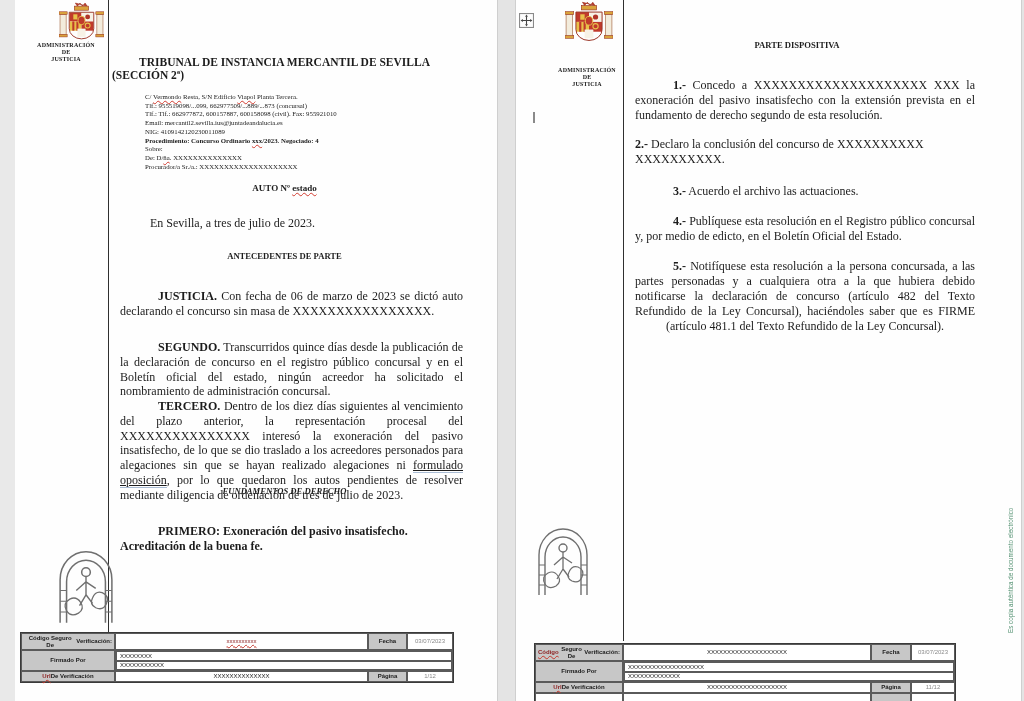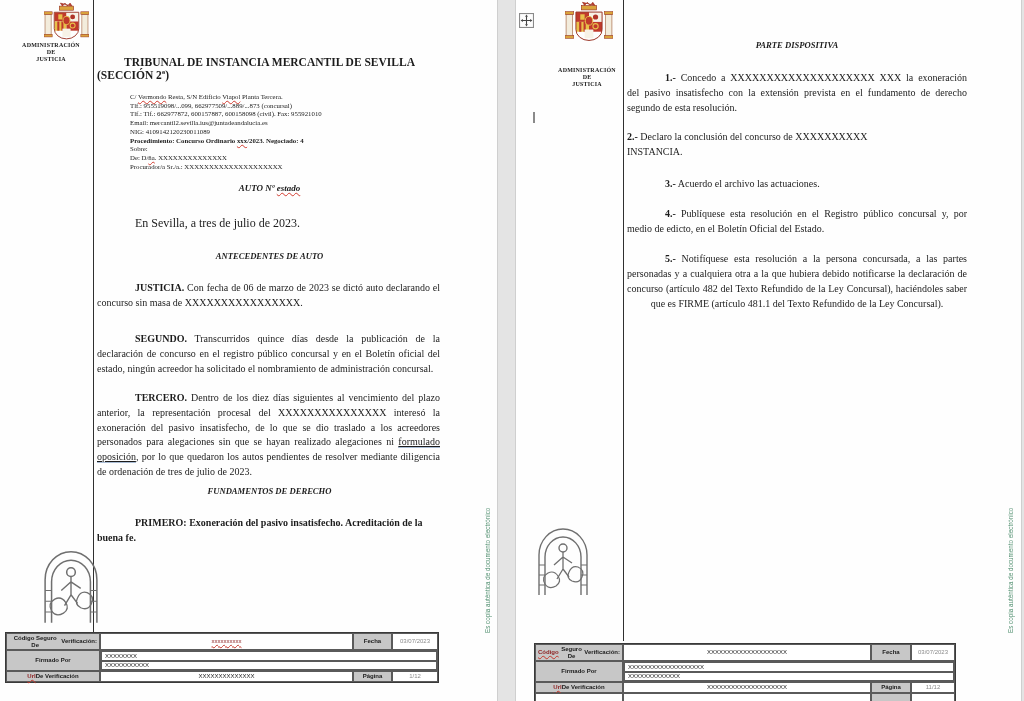--- a/index.html
+++ b/index.html
@@ -1,20 +1,20 @@
 <!DOCTYPE html>
 <html><head>
 <meta charset="utf-8">
 <style>
   html,body{margin:0;padding:0;}
   body{width:1024px;height:701px;overflow:hidden;background:#e9e9e9;
        font-family:"Liberation Serif",serif;color:#1c1c1c;}
   .canvas{position:relative;width:1024px;height:701px;}
   .page{position:absolute;top:0;height:701px;background:#fefefe;overflow:hidden;}
-  #page1{left:0;width:561px;}
+  #page1{left:15px;width:561px;}
   #page2{left:516px;width:505px;}
   .gap{position:absolute;top:0;left:497px;width:19px;height:701px;background:#e4e4e4;
        border-left:1px solid #cfcfcf;border-right:1px solid #cfcfcf;box-sizing:border-box;}
   .edge-right{position:absolute;top:0;left:1021px;width:3px;height:701px;background:#e4e4e4;
        border-left:1px solid #cfcfcf;box-sizing:border-box;}
   .vline{position:absolute;width:1px;background:#2f2f2f;top:0;}
   #page1 .vline{left:93px;height:632px;}
   #page2 .vline{left:107px;height:641px;}
 
   .org{position:absolute;text-align:center;white-space:pre-line;font-weight:bold;
@@ -25,28 +25,28 @@
   #page1 .coat{left:44px;top:2px;}
   #page2 .coat{left:49px;top:1px;}
   .emblem{position:absolute;}
   #page1 .emblem{left:37px;top:543px;}
   #page2 .emblem{left:17px;top:520px;}
 
   .doc-title{position:absolute;left:97px;top:56px;width:345px;font-weight:bold;
        font-size:11.5px;line-height:13px;}
   .doc-title .t1{text-align:center;}
   .contact{position:absolute;left:130px;top:93px;width:312px;font-size:6.8px;line-height:8.7px;}
-  .heading-c{position:absolute;left:97px;width:345px;text-align:center;font-weight:bold;font-size:8.6px;font-style:italic;}
+  .heading-c{position:absolute;left:97px;width:345px;text-align:center;font-weight:bold;font-size:8.6px;}
   .auto{top:183px;font-size:9px;}
   .h-ant{top:251px;}
   .h-fund{top:486px;font-style:italic;text-align:center;}
   .p2h{top:40px;left:111px;width:340px;}
   .place-date{position:absolute;left:135px;top:216px;font-size:12px;}
-  .para{position:absolute;left:97px;width:343px;font-size:10px;line-height:14.8px;
-        text-align:justify;text-indent:38px;margin:0;}
+  .para{position:absolute;left:97px;width:343px;font-size:12px;line-height:14.8px;
+        text-align:justify;text-indent:38px;margin:8px;}
   #page2 .para{left:111px;width:340px;line-height:15px;}
   .pp1{top:281px;} .pp2{top:332px;} .pp3{top:391px;}
   .fund1{top:516px;font-weight:bold;text-align:left;}
   .q1{top:70px;} .q2{top:129px;text-align:left;text-indent:0;line-height:11.5px;}
   .q3{top:176px;} .q4{top:206px;} .q5{top:251px;text-align-last:center;}
 
   .seg-b{font-weight:bold;}
   .seg-sp{text-decoration-line:underline;text-decoration-style:wavy;text-decoration-color:#d23b2f;text-decoration-thickness:1px;text-underline-offset:1px;}
   .seg-bsp{font-weight:bold;text-decoration-line:underline;text-decoration-style:wavy;text-decoration-color:#d23b2f;text-decoration-thickness:1px;text-underline-offset:1px;}
   .seg-redsp{color:#8d2222;text-decoration-line:underline;text-decoration-style:wavy;text-decoration-color:#c4372b;text-decoration-thickness:1px;text-underline-offset:1px;}
@@ -126,21 +126,21 @@
       <div><span>Email: mercantil2.sevilla.ius@juntadeandalucia.es</span></div>
       <div><span>NIG: 4109142120230011089</span></div>
       <div><span class="seg-b">Procedimiento: Concurso Ordinario </span><span class="seg-bsp">xxx</span><span class="seg-b">/2023.  Negociado: 4</span></div>
       <div><span>Sobre:</span></div>
       <div><span>De: D/</span><span class="seg-sp">ña</span><span>. XXXXXXXXXXXXXX</span></div>
       <div><span>Procurador/a Sr./a.: XXXXXXXXXXXXXXXXXXXX</span></div>
     </div>
 
     <div class="heading-c auto"><span>AUTO Nº </span><span class="seg-sp">estado</span></div>
     <div class="place-date">En Sevilla, a tres de julio de 2023.</div>
-    <div class="heading-c h-ant">ANTECEDENTES DE AUTO</div>
+    <div class="heading-c h-ant">ANTECEDENTES DE PARTE</div>
 
     <p class="para pp1"><span class="seg-b">JUSTICIA.</span><span> Con fecha de 06 de marzo de 2023 se dictó auto  declarando  el concurso sin masa de  XXXXXXXXXXXXXXXX.</span></p>
     <p class="para pp2"><span class="seg-b">SEGUNDO.</span><span> Transcurridos quince días desde la publicación de la declaración de concurso en el registro público concursal y en el Boletín oficial del estado, ningún acreedor ha solicitado el nombramiento de administración concursal.</span></p>
     <p class="para pp3"><span class="seg-b">TERCERO.</span><span> Dentro de los diez días siguientes al vencimiento del plazo anterior, la representación procesal del XXXXXXXXXXXXXXX interesó la exoneración del pasivo insatisfecho, de lo que se dio traslado a los acreedores personados para alegaciones sin que se hayan realizado alegaciones ni </span><span class="seg-u">formulado oposición</span><span>, por lo que quedaron los autos pendientes de resolver mediante diligencia de ordenación de tres de julio de 2023.</span></p>
 
     <div class="heading-c h-fund">FUNDAMENTOS DE DERECHO</div>
     <p class="para fund1">PRIMERO: Exoneración del pasivo insatisfecho. Acreditación de la buena fe.</p>
 
     <svg class="emblem" width="68" height="82" viewBox="0 0 60 76" fill="none" stroke="#6f6f6f" stroke-width="1.4">
       <path d="M6 74 V34 A24 26 0 0 1 54 34 V74"></path>
@@ -221,21 +221,21 @@
       <ellipse cx="22" cy="18" rx="3.4" ry="4" fill="#c0392b" stroke="#e8c04a" stroke-width="0.9"></ellipse>
     </svg>
     <div class="org">ADMINISTRACIÓN
 DE
 JUSTICIA</div>
     <div class="vline"></div>
     <div class="cursor-mark"></div>
 
     <div class="heading-c p2h">PARTE DISPOSITIVA</div>
     <p class="para q1"><span class="seg-b">1.-</span><span> Concedo a XXXXXXXXXXXXXXXXXXXX XXX la exoneración del pasivo insatisfecho con la extensión prevista en el fundamento de derecho segundo de esta resolución.</span></p>
-    <p class="para q2"><span class="seg-b">2.-</span><span> Declaro la conclusión del concurso de  XXXXXXXXXX</span><br><span>INSTANCIA.</span></p>
+    <p class="para q2"><span class="seg-b">2.-</span><span> Declaro la conclusión del concurso de  XXXXXXXXXX</span><br><span>XXXXXXXXXX.</span></p>
     <p class="para q3"><span class="seg-b">3.-</span><span> Acuerdo el archivo las actuaciones.</span></p>
     <p class="para q4"><span class="seg-b">4.-</span><span> Publíquese esta resolución en el Registro público concursal y, por medio de edicto, en el Boletín Oficial del Estado.</span></p>
     <p class="para q5"><span class="seg-b">5.-</span><span> Notifíquese esta resolución a la persona concursada, a las  partes  personadas y a cualquiera otra a la que hubiera debido notificarse la declaración de concurso (artículo 482 del Texto Refundido de la Ley Concursal), haciéndoles saber que es FIRME (artículo 481.1 del Texto Refundido de la Ley Concursal).</span></p>
 
     <svg class="emblem" width="60" height="78" viewBox="0 0 60 76" fill="none" stroke="#6f6f6f" stroke-width="1.4">
       <path d="M6 74 V34 A24 26 0 0 1 54 34 V74"></path>
       <path d="M12 74 V36 A18 20 0 0 1 48 36 V74"></path>
       <path d="M6 44 H12 M6 54 H12 M6 64 H12 M48 44 H54 M48 54 H54 M48 64 H54" stroke-width="1"></path>
       <circle cx="30" cy="27" r="4"></circle>
       <path d="M30 31 V48 M30 36 L21 44 M30 36 L39 42 M30 48 L24 58 M30 48 L36 56" stroke-width="1.3"></path>

